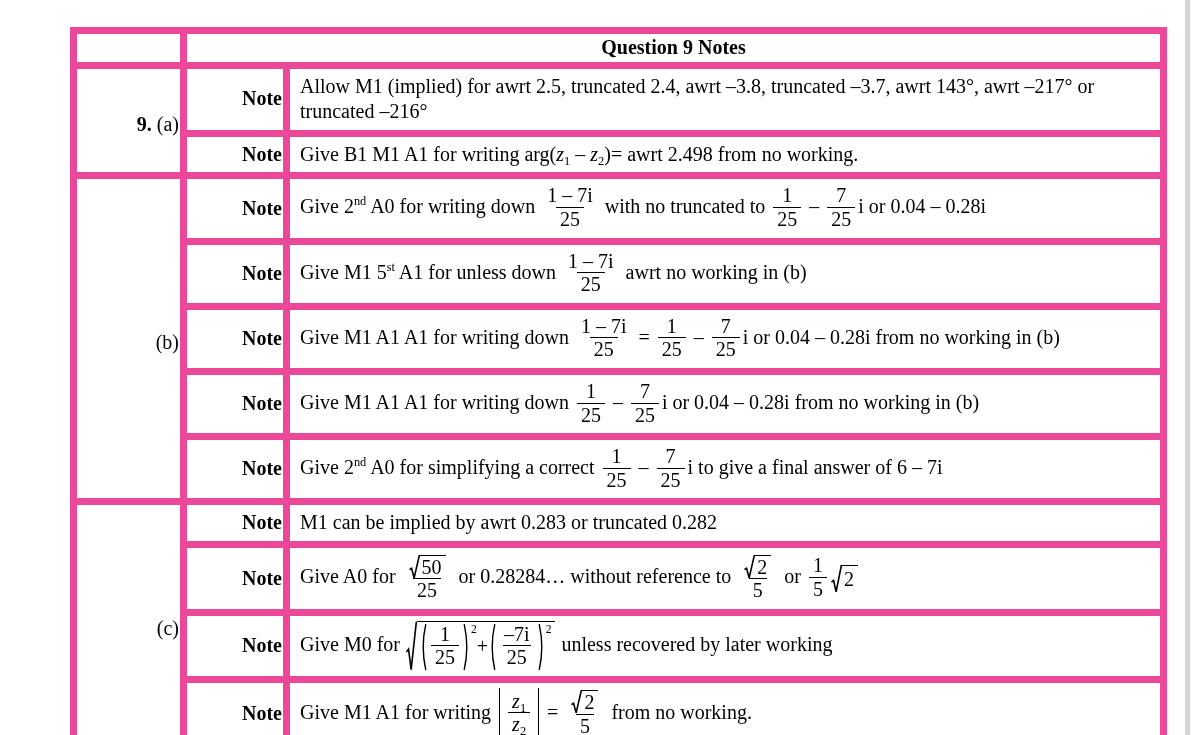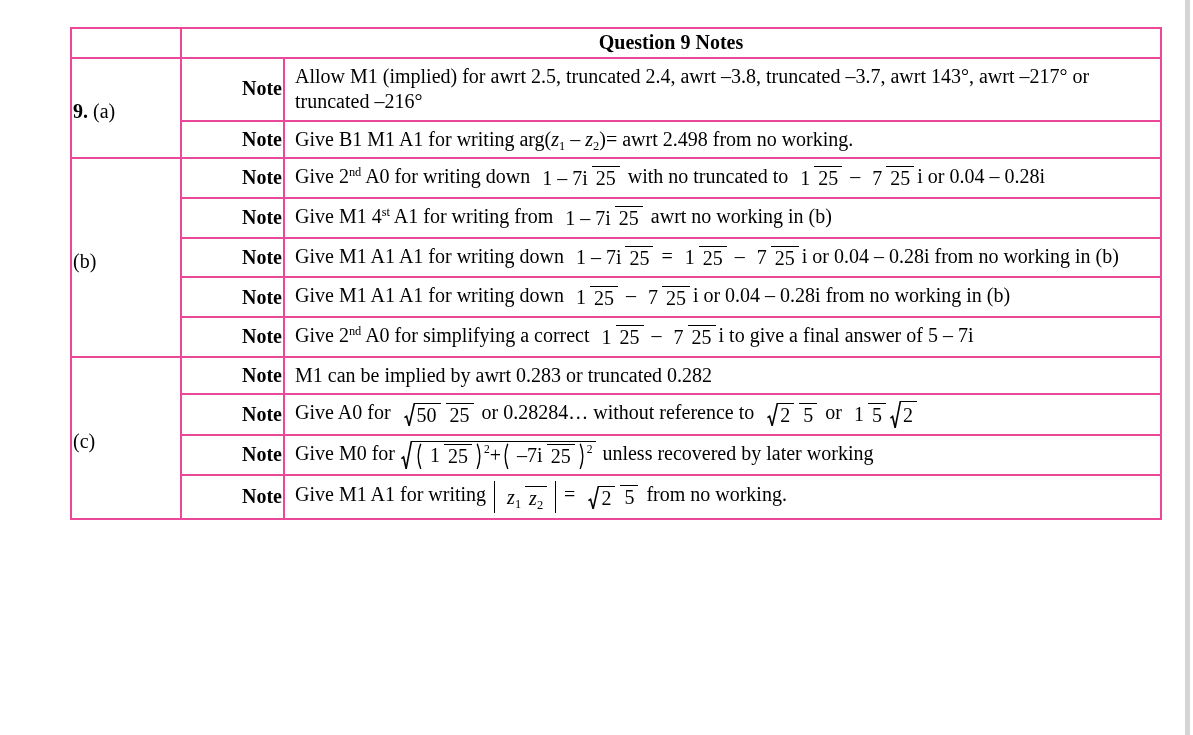--- a/index.html
+++ b/index.html
@@ -17,36 +17,36 @@
     background:#d5d5d5;
   }
   table.notes {
     position:absolute; left:70px; top:27px;
     width:1090px;
     border-collapse:collapse;
     table-layout:fixed;
     font-size:20px;
     line-height:1.28;
   }
-  table.notes td { border:2px solid #ec4899; vertical-align:middle; }
+  table.notes td { border:7px solid #ec4899; vertical-align:middle; }
   td.hdr-empty { }
   td.hdr { text-align:center; font-weight:bold; padding:1px 0; height:24px; font-size:20px; }
-  td.part { text-align:left; vertical-align:top; padding-top:9px; }
+  td.part { text-align:right; vertical-align:top; padding-top:9px; }
   td.part .b { font-weight:bold; }
   td.note { text-align:right; font-weight:bold; }
   td.content { padding:5px 10px; }
 
   .it { font-style:italic; }
   .b  { font-weight:bold; }
   .sup { font-size:62%; vertical-align:0.6em; line-height:0; }
   .sub { font-size:62%; vertical-align:-0.35em; line-height:0; }
   .sup-hi { font-size:58%; align-self:flex-start; margin-top:1px; line-height:1; }
 
   .frac {
-    display:inline-flex; flex-direction:row; align-items:center;
+    display:inline-flex; flex-direction:column; align-items:center;
     vertical-align:middle; margin:1px 3px; text-align:center;
   }
   .frac > .num { padding:0 4px; line-height:1.08; }
   .frac > .den { border-top:1.5px solid #000; padding:0 4px; line-height:1.18; }
 
   .sqrt { display:inline-flex; align-items:stretch; vertical-align:middle; margin:0 1px; }
   .sqrt-sym { position:relative; width:11px; flex:none; }
   .sqrt-sym svg { position:absolute; inset:0; width:100%; height:100%; display:block; }
   .sqrt-body { border-top:1.7px solid #000; padding:1px 4px 0 2px; display:inline-flex; align-items:center; }
 
@@ -92,21 +92,21 @@
             </span><span> with no truncated to </span><span class="frac">
               <span class="num"><span>1</span></span>
               <span class="den"><span>25</span></span>
             </span><span> – </span><span class="frac">
               <span class="num"><span>7</span></span>
               <span class="den"><span>25</span></span>
             </span><span>i   or  0.04 – 0.28i</span></td>
         </tr>
         <tr>
           <td class="note">Note</td>
-          <td class="content"><span>Give M1 4</span><span class="sup">st</span><span> A1 for writing from </span><span class="frac">
+          <td class="content"><span>Give M1 5</span><span class="sup">st</span><span> A1 for unless down </span><span class="frac">
               <span class="num"><span>1 – 7i</span></span>
               <span class="den"><span>25</span></span>
             </span><span>  awrt no working in (b)</span></td>
         </tr>
         <tr>
           <td class="note">Note</td>
           <td class="content"><span>Give M1 A1 A1 for writing down </span><span class="frac">
               <span class="num"><span>1 – 7i</span></span>
               <span class="den"><span>25</span></span>
             </span><span> = </span><span class="frac">
@@ -128,21 +128,21 @@
             </span><span>i   or  0.04 – 0.28i  from no working in (b)</span></td>
         </tr>
         <tr>
           <td class="note">Note</td>
           <td class="content"><span>Give 2</span><span class="sup">nd</span><span> A0 for simplifying a correct </span><span class="frac">
               <span class="num"><span>1</span></span>
               <span class="den"><span>25</span></span>
             </span><span> – </span><span class="frac">
               <span class="num"><span>7</span></span>
               <span class="den"><span>25</span></span>
-            </span><span>i  to give a final answer of 5 – 7i</span></td>
+            </span><span>i  to give a final answer of 6 – 7i</span></td>
         </tr>
         <tr>
           <td class="part" rowspan="4"><span>(c)</span></td>
           <td class="note">Note</td>
           <td class="content"><span>M1 can be implied by awrt 0.283 or truncated 0.282</span></td>
         </tr>
         <tr>
           <td class="note">Note</td>
           <td class="content"><span>Give A0 for </span><span class="frac">
               <span class="num"><span class="sqrt">

